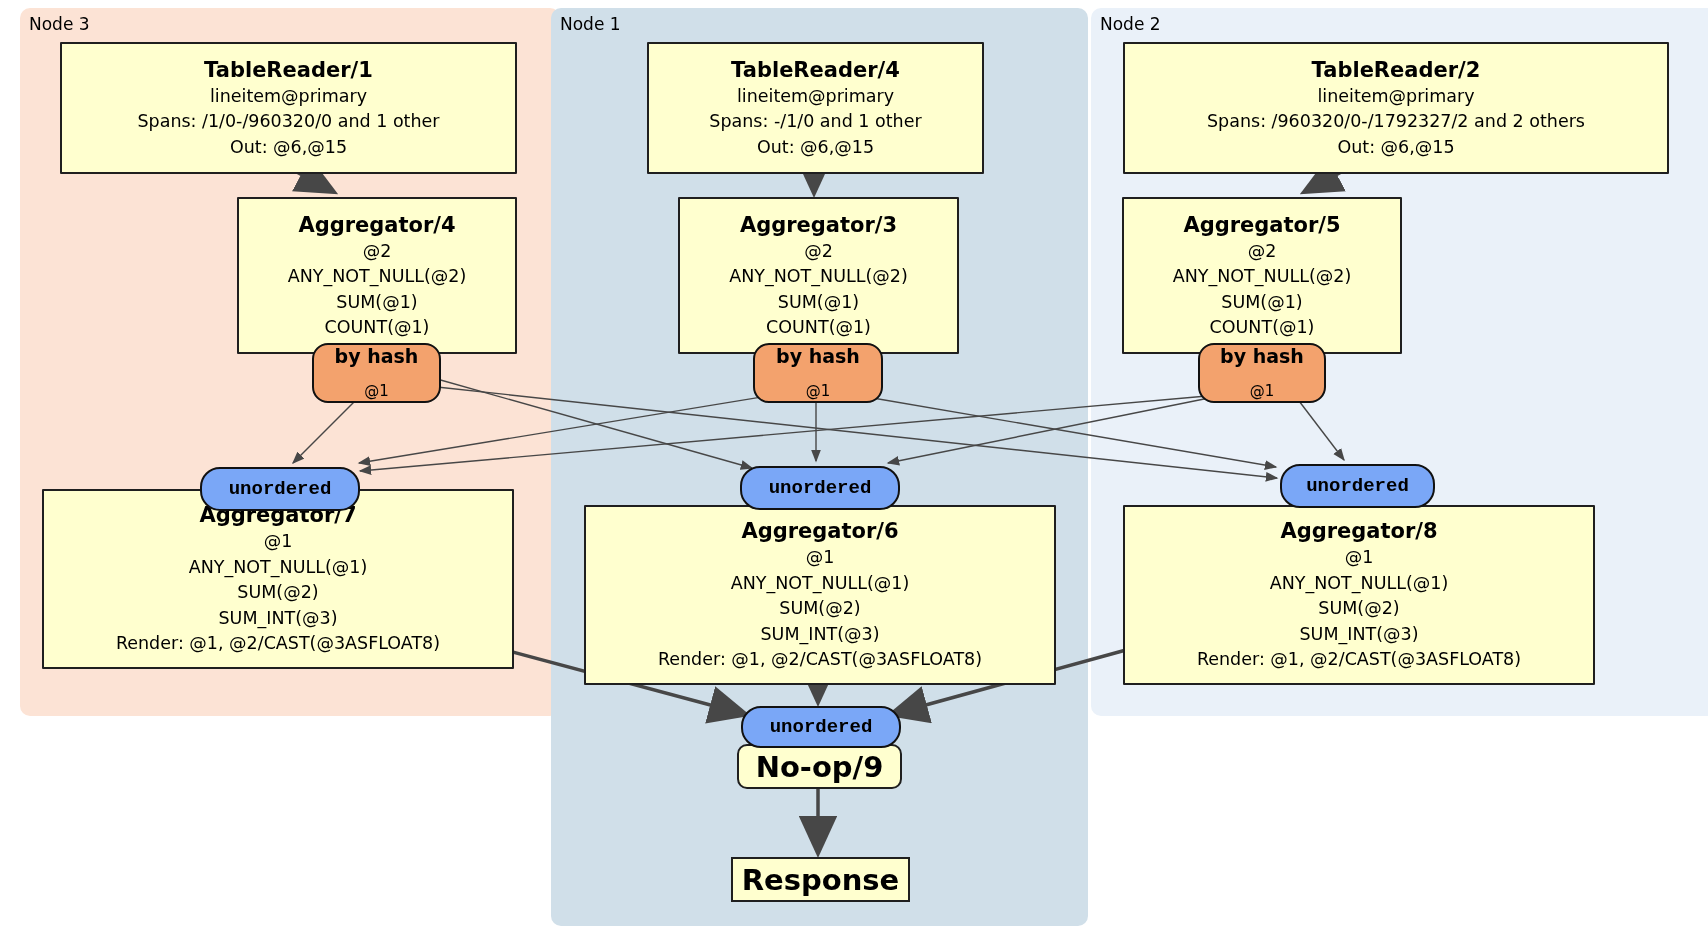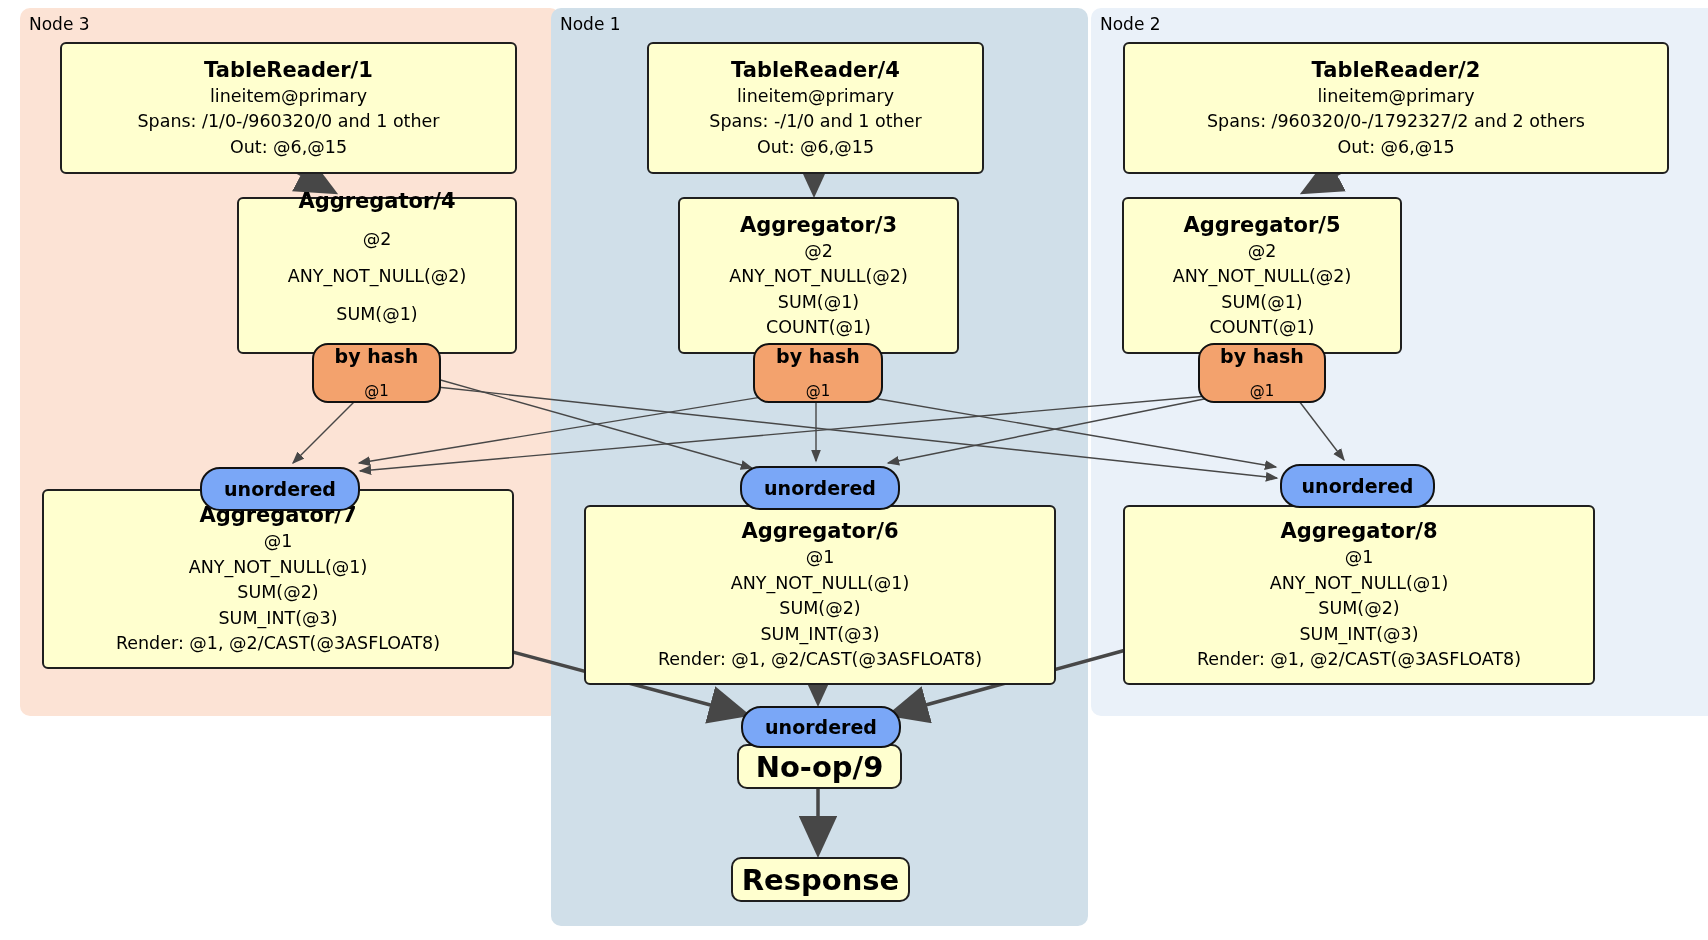--- a/index.html
+++ b/index.html
@@ -5,47 +5,47 @@
   html,body{margin:0;padding:0;background:#ffffff;}
   #canvas{position:relative;width:1708px;height:940px;overflow:hidden;
           font-family:"DejaVu Sans","Liberation Sans",sans-serif;background:#ffffff;}
   .region{position:absolute;border-radius:10px;z-index:0;}
   .region-label{position:absolute;top:6px;left:9px;font-size:17px;color:#000;}
   #region-node3{left:20px;top:8px;width:540px;height:708px;background:var(--node3_fill);}
   #region-node1{left:551px;top:8px;width:537px;height:918px;background:var(--node1_fill);}
   #region-node2{left:1091px;top:8px;width:705px;height:708px;background:var(--node2_fill);}
   #edges{position:absolute;left:0;top:0;z-index:1;}
   .proc{position:absolute;z-index:2;background:var(--box_fill);border:2px solid var(--box_border);
-        border-radius:6px;display:flex;flex-direction:column;justify-content:center;
+        border-radius:1px;display:flex;flex-direction:column;justify-content:center;
         align-items:center;text-align:center;color:#000;}
   .proc .title{font-size:21px;line-height:28px;font-weight:bold;white-space:nowrap;}
   .proc .line{font-size:17.5px;line-height:25.5px;white-space:nowrap;}
   #tr1{left:60px;top:42px;width:453px;height:128px;}
   #tr0{left:647px;top:42px;width:333px;height:128px;}
   #tr2{left:1123px;top:42px;width:542px;height:128px;}
-  #agg4{left:237px;top:197px;width:276px;height:153px;gap:12px;}
+  #agg4{left:237px;top:197px;width:276px;height:153px;}
   #agg3{left:678px;top:197px;width:277px;height:153px;}
   #agg5{left:1122px;top:197px;width:276px;height:153px;}
   #agg7{left:42px;top:489px;width:468px;height:176px;}
   #agg6{left:584px;top:505px;width:468px;height:176px;}
   #agg8{left:1123px;top:505px;width:468px;height:176px;}
   #noop{left:737px;top:744px;width:161px;height:41px;border-radius:10px;}
-  #response{left:731px;top:857px;width:175px;height:41px;border-radius:10px;text-align:center;}
+  #response{left:731px;top:857px;width:175px;height:41px;border-radius:0;text-align:center;}
   #noop .title,#response .title{font-size:29px;}
   .byhash{position:absolute;z-index:3;background:var(--byhash_fill);border:2px solid #111;
           border-radius:16px;display:flex;flex-direction:column;justify-content:center;
           align-items:center;color:#000;gap:14px;}
   .byhash .bh-label{font-size:19px;font-weight:bold;line-height:23px;}
   .byhash .bh-sub{font-size:15px;line-height:19px;}
   #byhash4{left:312px;top:343px;width:125px;height:56px;}
   #byhash3{left:753px;top:343px;width:126px;height:56px;}
   #byhash5{left:1198px;top:343px;width:124px;height:56px;}
   .uno{position:absolute;z-index:3;background:var(--unordered_fill);border:2px solid #111;
        border-radius:20px;display:flex;justify-content:center;align-items:center;
-       font-size:19px;font-weight:bold;color:#000;}
+       font-size:19px;font-weight:bold;color:#000;font-family:Liberation Mono, monospace;}
   #uno7{left:200px;top:467px;width:156px;height:40px;}
   #uno6{left:740px;top:466px;width:156px;height:40px;}
   #uno8{left:1280px;top:464px;width:151px;height:40px;}
   #unoF{left:741px;top:706px;width:156px;height:38px;}
 </style>
 </head>
 <body>
 
 <div id="canvas">
 

